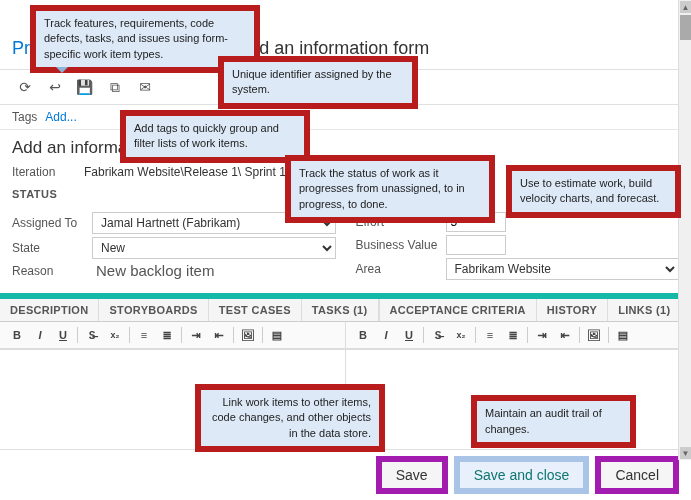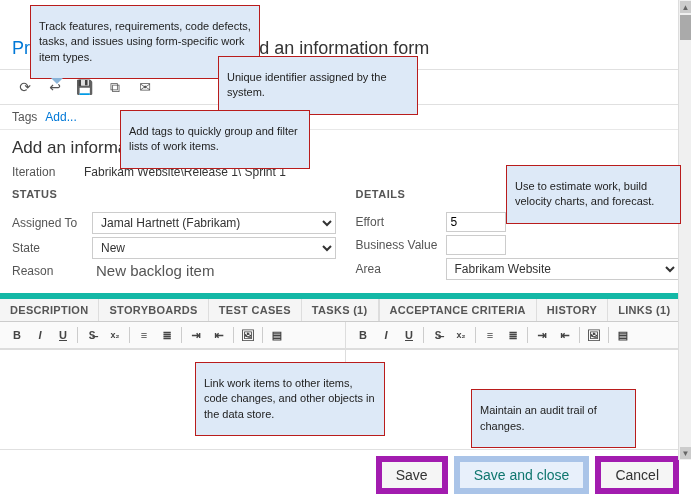--- a/index.html
+++ b/index.html
@@ -10,22 +10,22 @@
       width: 691px;
       height: 500px;
       overflow: hidden;
       position: relative;
     }
 
     
     .callout {
       position: absolute;
       background: #dde9f7;
-      border: 1px solid #b91c1c;
-      padding: 13px 8px;
+      border: 6px solid #b91c1c;
+      padding: 5px 8px;
       font-size: 11px;
       color: #222;
       line-height: 1.4;
       max-width: 220px;
       z-index: 10;
     }
     .callout::after {
       content: '';
       position: absolute;
       border: 6px solid transparent;
@@ -298,20 +298,23 @@
     <span class="tags-label">Tags</span>
     <span class="tags-value">Add...</span>
   </div>
 
   <div class="callout" style="top:110px;left:120px;max-width:190px;z-index:10;">
     <span>Add tags to quickly group and filter lists of work items.</span>
   </div>
 
   <div class="form-title">Add an information form</div>
 
+  <div class="callout" style="top:155px;left:285px;max-width:210px;">
+    <span>Track the status of work as it progresses from unassigned, to in progress, to done.</span>
+  </div>
 
   <div class="callout" style="top:165px;right:10px;max-width:175px;">
     <span>Use to estimate work, build velocity charts, and forecast.</span>
   </div>
 
   <div class="iteration-row">
     <span class="iteration-label">Iteration</span>
     <span class="iteration-value">Fabrikam Website\Release 1\ Sprint 1</span>
   </div>
 
@@ -417,21 +420,21 @@
         <button class="fmt-btn">▤</button>
       </div>
     </div>
 
     <div style="display:flex;height:60px;">
       <div style="flex:1;border-right:1px solid #ddd;"></div>
       <div style="flex:1;"></div>
     </div>
   </div>
 
-  <div class="callout" style="bottom:64px;left:195px;max-width:190px;">
+  <div class="callout" style="bottom:48px;left:195px;max-width:190px;text-align:right;">
     <span>Link work items to other items, code changes, and other objects in the data store.</span>
   </div>
 
   <div class="callout" style="bottom:52px;right:55px;max-width:165px;">
     <span>Maintain an audit trail of changes.</span>
   </div>
 
   <div class="action-bar">
     <button class="action-btn">Save</button>
     <button class="action-btn primary">Save and close</button>

